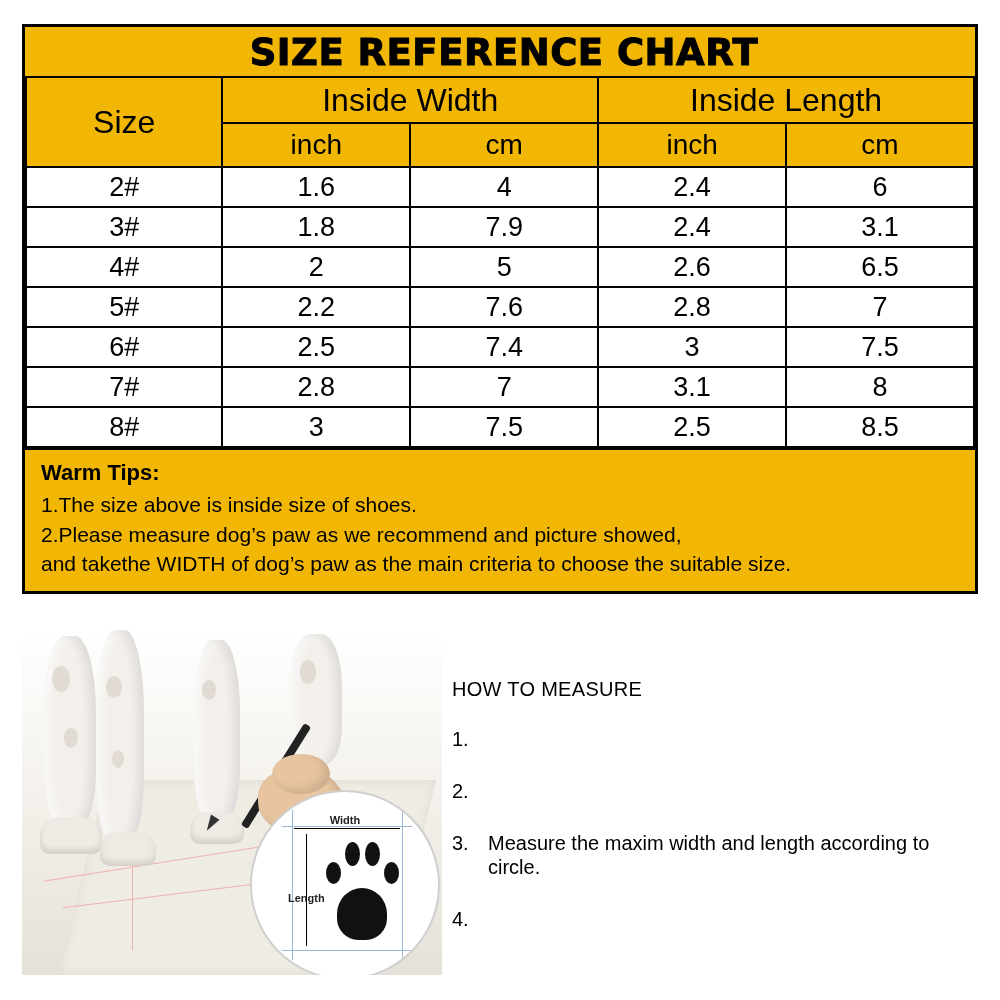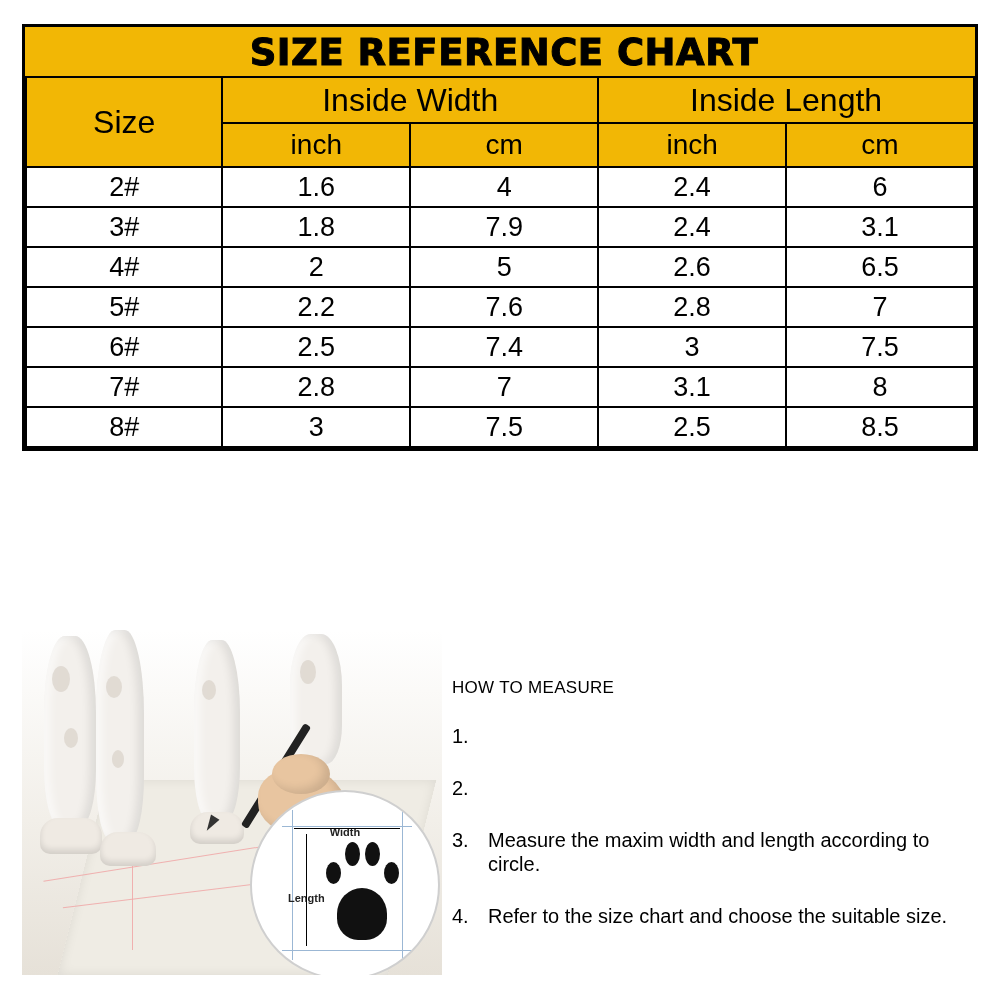--- a/index.html
+++ b/index.html
@@ -139,21 +139,21 @@
   .pawprint{position:absolute;}
   .pad{position:absolute;background:#111;border-radius:50%;}
   .pad-main{position:absolute;background:#111;border-radius:50% 50% 42% 42%;}
 
   .howto{
     position:absolute;left:430px;top:48px;width:526px;
     color:#000;
   }
   .howto h3{
     font-family:"Liberation Sans", sans-serif;
-    font-weight:normal;font-size:17px;margin:0 0 26px 0;letter-spacing:.3px;
+    font-weight:normal;font-size:20px;margin:0 0 26px 0;letter-spacing:.3px;
   }
   .howto ol{margin:0;padding:0;list-style:none;}
   .howto li{
     font-size:20px;margin:0 0 28px 0;line-height:1.2;
     display:flex;gap:14px;
   }
   .howto li .num{width:22px;flex:none;}
 </style>
 </head>
 <body>
@@ -222,20 +222,26 @@
       <tr class="data-row">
         <td>8#</td>
         <td>3</td>
         <td>7.5</td>
         <td>2.5</td>
         <td>8.5</td>
       </tr>
     </tbody>
       </table>
 
+    <div class="tips">
+      <div class="tips-title">Warm Tips:</div>
+      <div class="tips-line">1.The size above is inside size of shoes.</div>
+      <div class="tips-line">2.Please measure dog’s paw as we recommend and picture showed,</div>
+      <div class="tips-line">and takethe WIDTH of dog’s paw as the main criteria to choose the suitable size.</div>
+    </div>
   </div>
 
   <div class="lower">
 
     <div class="photo">
       <div class="paper"></div>
       <div class="grid-line" style="left:20px;top:232px;width:240px;transform:rotate(-9deg);"></div>
       <div class="grid-line" style="left:40px;top:262px;width:250px;transform:rotate(-7deg);"></div>
       <div class="grid-line" style="left:110px;top:200px;width:1px;height:120px;background:#f0a6a6;"></div>
 
@@ -262,21 +268,21 @@
       <div class="pen-tip" style="left:184px;top:186px;"></div>
       <div class="hand" style="left:236px;top:138px;width:86px;height:66px;"></div>
       <div class="hand" style="left:250px;top:124px;width:58px;height:40px;border-radius:50%;"></div>
 
       <div class="inset">
         <div class="gline" style="left:40px;top:18px;width:1px;height:150px;background:#9bb7d4;"></div>
         <div class="gline" style="left:150px;top:18px;width:1px;height:150px;background:#9bb7d4;"></div>
         <div class="gline" style="left:30px;top:34px;width:130px;height:1px;background:#9bb7d4;"></div>
         <div class="gline" style="left:30px;top:158px;width:130px;height:1px;background:#9bb7d4;"></div>
 
-        <div class="wlabel" style="top:22px;margin-top:12px;">Width</div>
+        <div class="wlabel" style="top:22px;">Width</div>
         <div class="arrow-h" style="left:42px;top:36px;width:106px;"></div>
 
         <div class="wlabel" style="left:36px;top:100px;transform:none;">Length</div>
         <div class="arrow-v" style="left:54px;top:42px;height:112px;"></div>
 
         <div class="pawprint" style="left:72px;top:48px;width:78px;height:112px;">
           <div class="pad" style="left:2px;top:22px;width:15px;height:22px;"></div>
           <div class="pad" style="left:21px;top:2px;width:15px;height:24px;"></div>
           <div class="pad" style="left:41px;top:2px;width:15px;height:24px;"></div>
           <div class="pad" style="left:60px;top:22px;width:15px;height:22px;"></div>
@@ -293,19 +299,18 @@
         </li>
         <li>
           <span class="num">2.</span>
         </li>
         <li>
           <span class="num">3.</span>
           <span>Measure the maxim width and length according to circle.</span>
         </li>
         <li>
           <span class="num">4.</span>
-          <span>Refer to the size chart and choose the suitable size.</span>
         </li>
       </ol>
     </div>
 
   </div>
 </div>
 
 </body></html>

